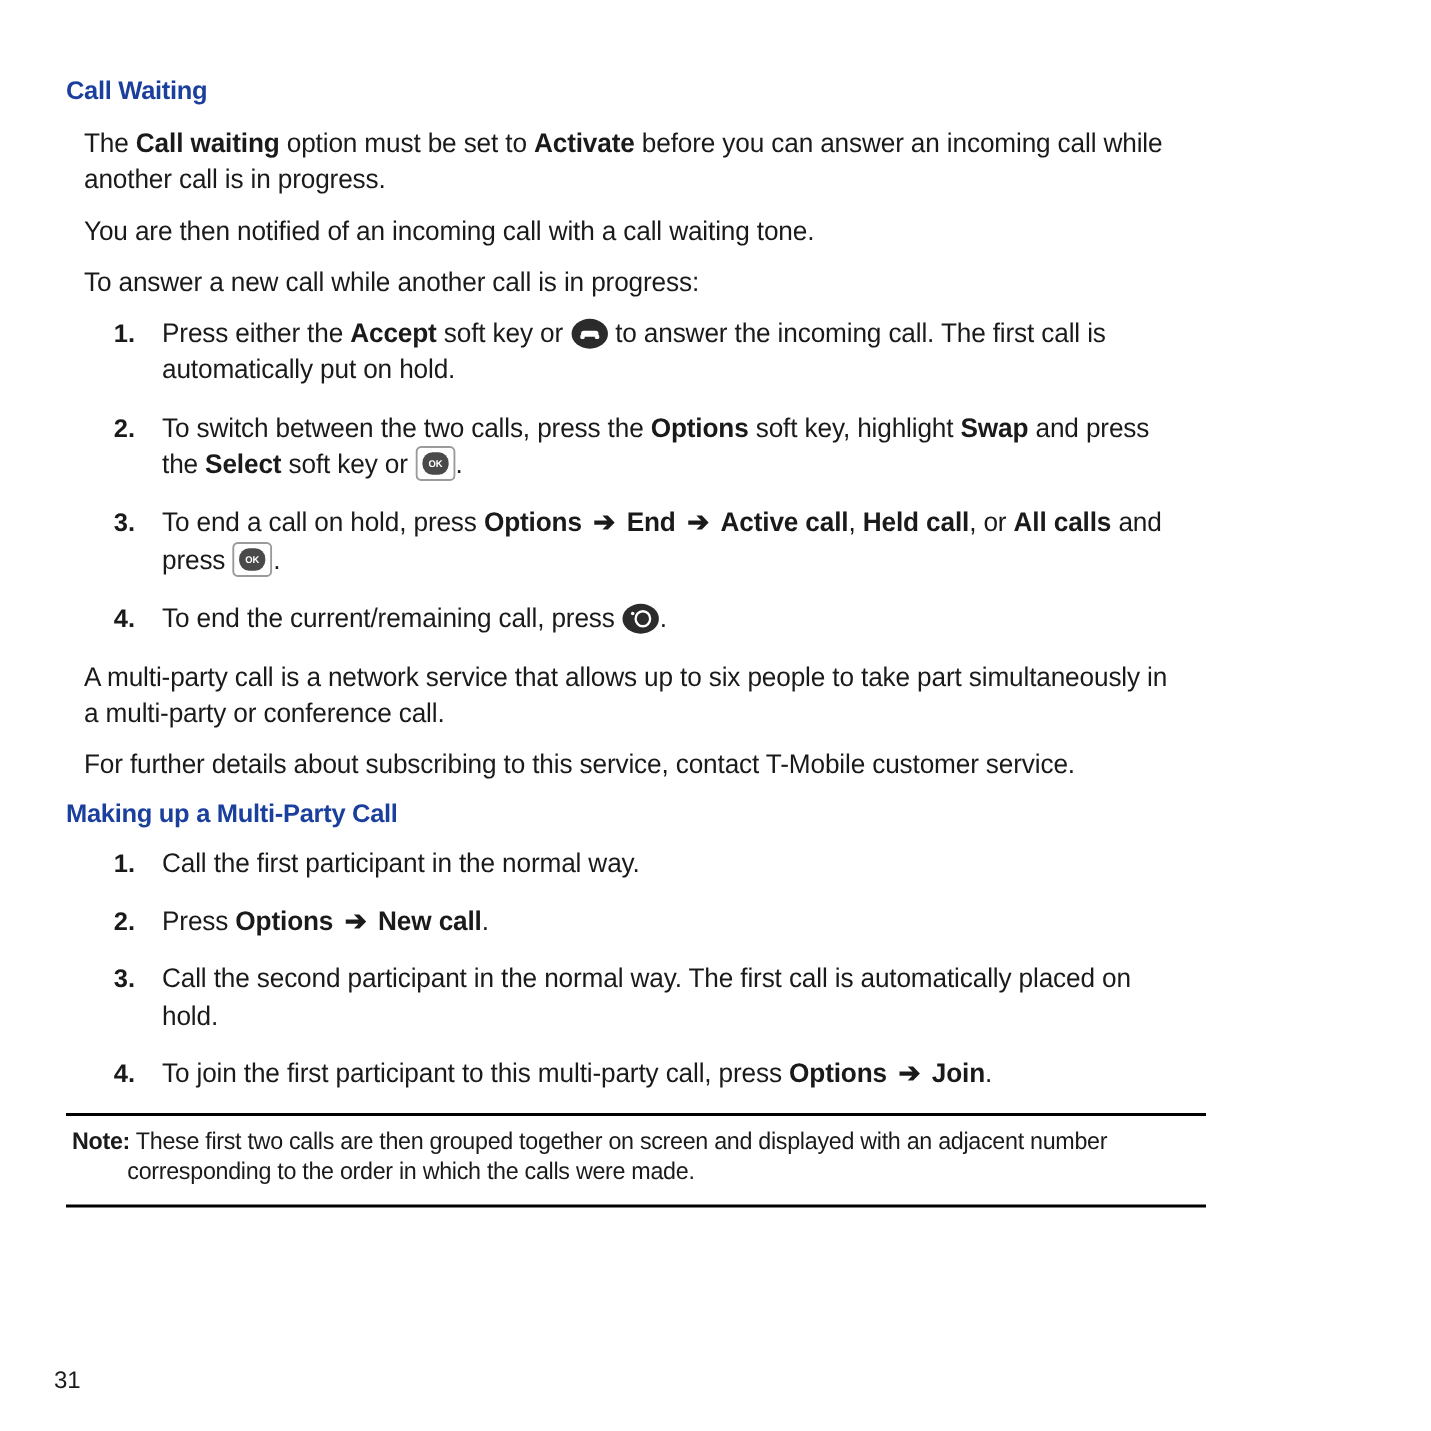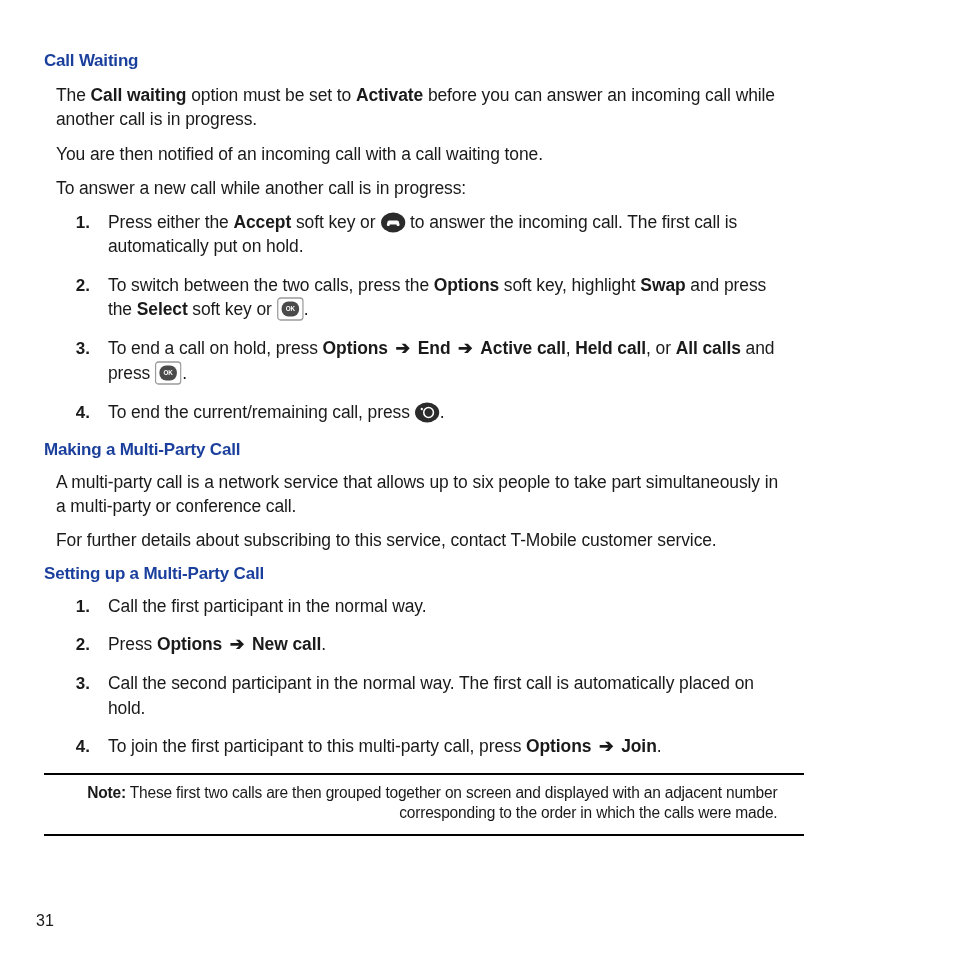--- a/index.html
+++ b/index.html
@@ -65,21 +65,20 @@
     vertical-align: middle;
     position: relative;
     top: -1px;
   }
   .icon svg { display: block; }
   .notebox {
     border-top: 2px solid #000;
     border-bottom: 2px solid #000;
     margin: 14px 8px 10px 8px;
     padding: 6px 0 8px 0;
-    text-align: right;
   }
   .notebox .note {
     font-family: "Helvetica Neue", Helvetica, Arial, sans-serif;
     font-size: 16px;
     letter-spacing: -0.2px;
     padding-left: 38px;
     text-indent: -38px;
     margin: 2px 4px;
     line-height: 1.28;
   }
@@ -158,26 +157,25 @@
           <svg width="26" height="21" viewBox="0 0 26 21">
               <ellipse cx="13" cy="10.5" rx="12.5" ry="10" fill="#2b2b2b"></ellipse>
               <circle cx="14.5" cy="10.5" r="5" fill="none" stroke="#fff" stroke-width="1.6"></circle>
               <circle cx="7.5" cy="7" r="1.2" fill="#fff"></circle>
             </svg>
         </span><span>.</span>
       </span>
     </li>
   </ol>
 
-  <div class="h-blue tight">Making a Multi-Party Call</div>
 
   <div class="para">A multi-party call is a network service that allows up to six people to take part simultaneously in a multi-party or conference call.</div>
   <div class="para">For further details about subscribing to this service, contact T-Mobile customer service.</div>
 
-  <div class="h-blue tight">Setting up a Multi-Party Call</div>
+  <div class="h-blue tight">Making up a Multi-Party Call</div>
 
   <ol class="steps">
     <li>
       <span class="num">1.</span>
       <span class="body">Call the first participant in the normal way.</span>
     </li>
     <li>
       <span class="num">2.</span>
       <span class="body">
         <span>Press </span><span class="bold">Options</span> <span class="arrow">➔</span> <span class="bold">New call</span><span>.</span>

